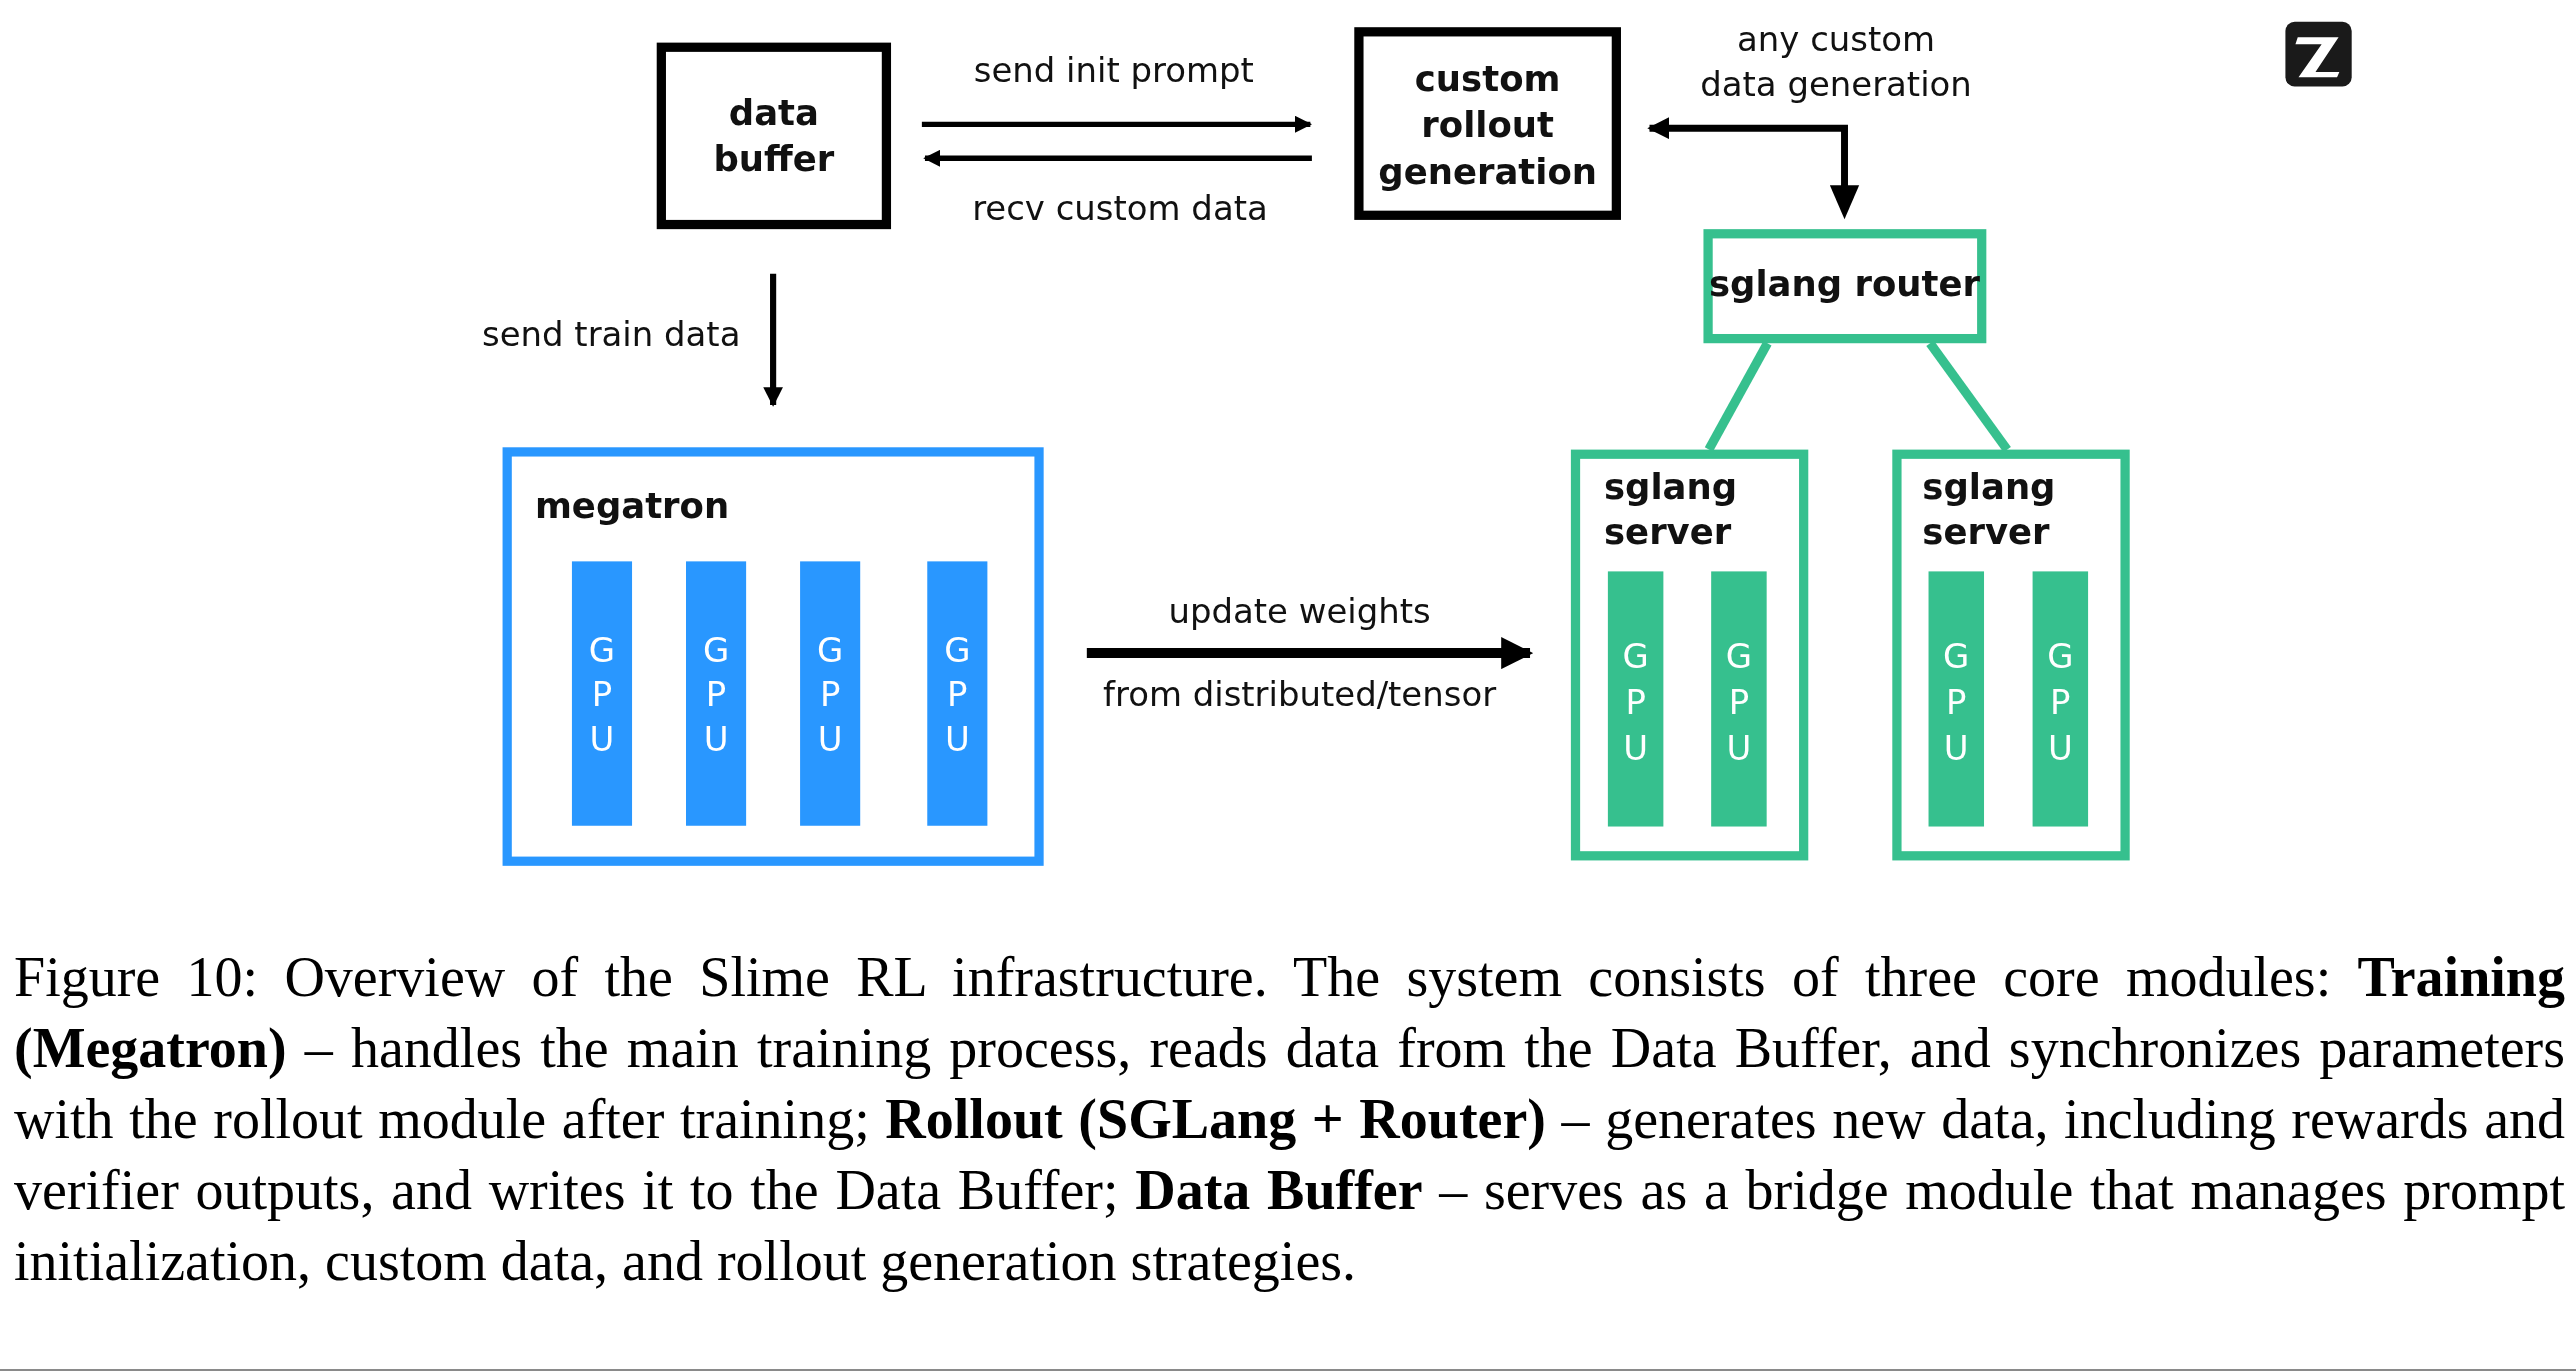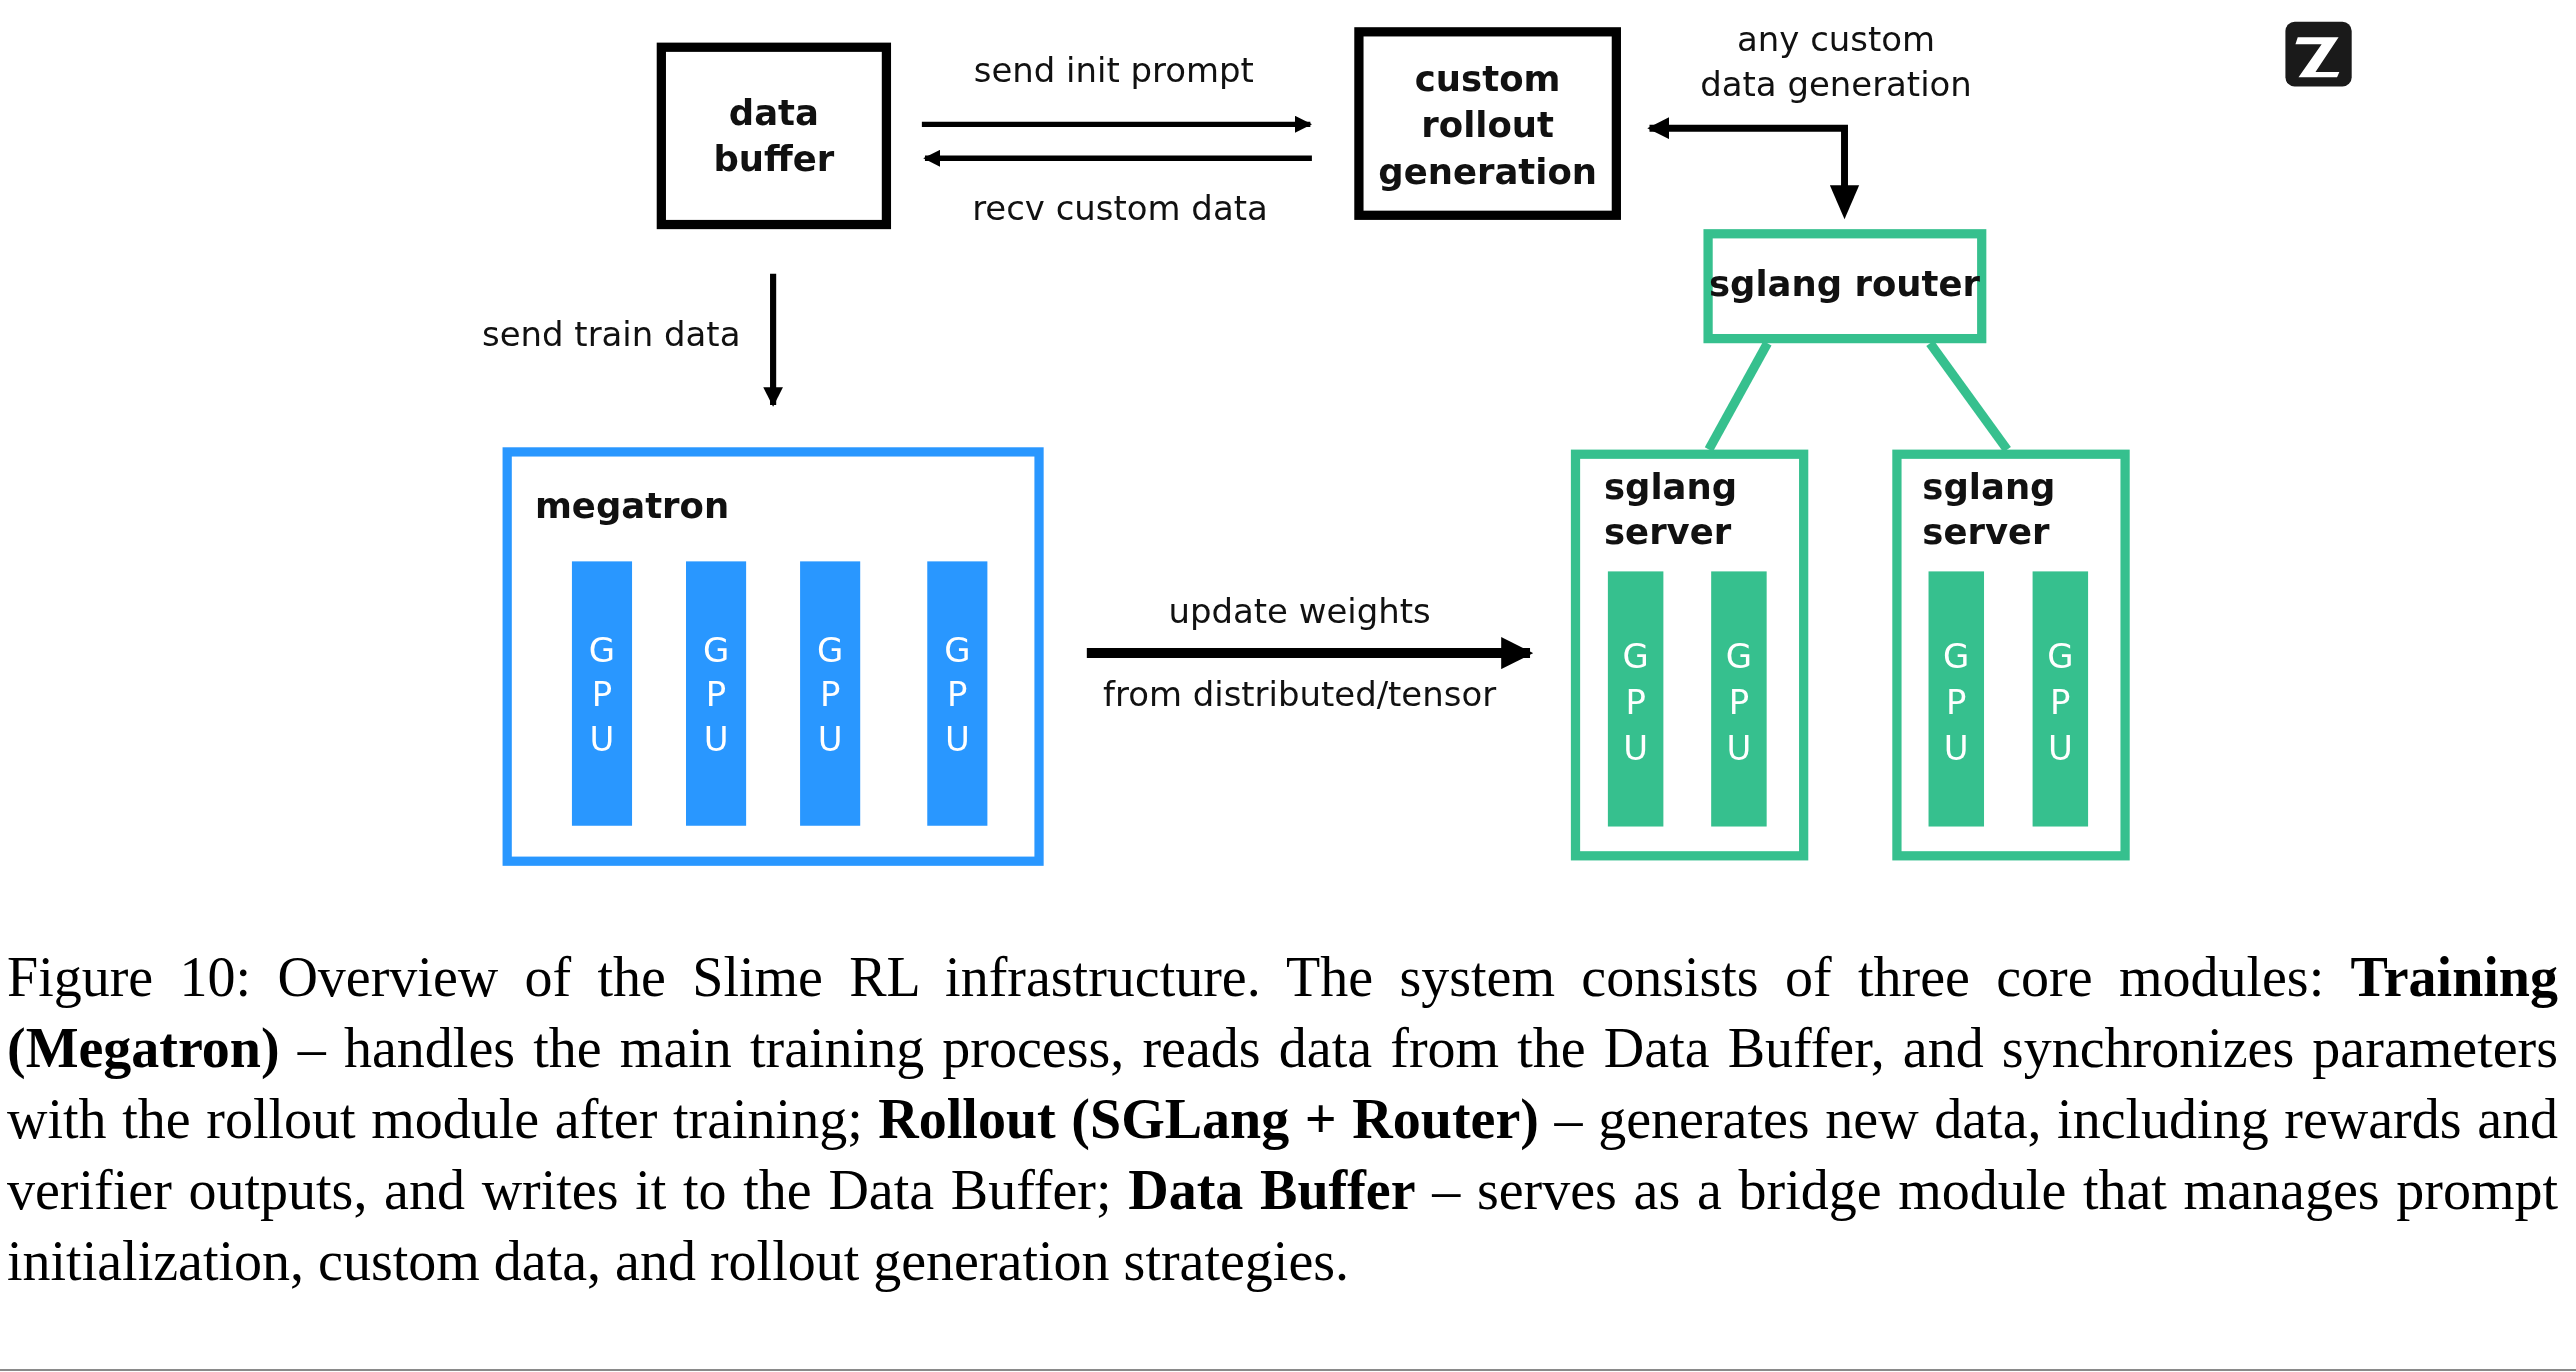--- a/index.html
+++ b/index.html
@@ -3,21 +3,21 @@
 <meta charset="utf-8">
 <style>
   html, body { margin: 0; padding: 0; background: #ffffff; }
   body { width: 2576px; height: 1372px; position: relative; overflow: hidden; }
   .diagram { position: absolute; left: 0; top: 0; width: 2576px; height: 910px; }
   svg text { font-family: "DejaVu Sans", sans-serif; }
   .lbl { font-size: 44px; fill: #111; }
   .blbl { font-size: 46px; font-weight: bold; fill: #111; }
   .gpu-txt { font-size: 44px; fill: #ffffff; }
   .caption {
-    position: absolute; left: 7px; top: 942px; width: 2551px;
+    position: absolute; left: 14px; top: 942px; width: 2551px;
     font-family: "Liberation Serif", serif; font-size: 56px; line-height: 71px;
     color: #000; text-align: justify; text-align-last: left;
   }
   .caption b { font-weight: bold; }
   .bottom-rule { position: absolute; left: 0; top: 1369px; width: 2576px; height: 2.3px; background: #8a8a8a; }
 </style>
 </head>
 <body>
 
 <svg class="diagram" width="2576" height="910" viewBox="0 0 3342 1180" xmlns="http://www.w3.org/2000/svg">

